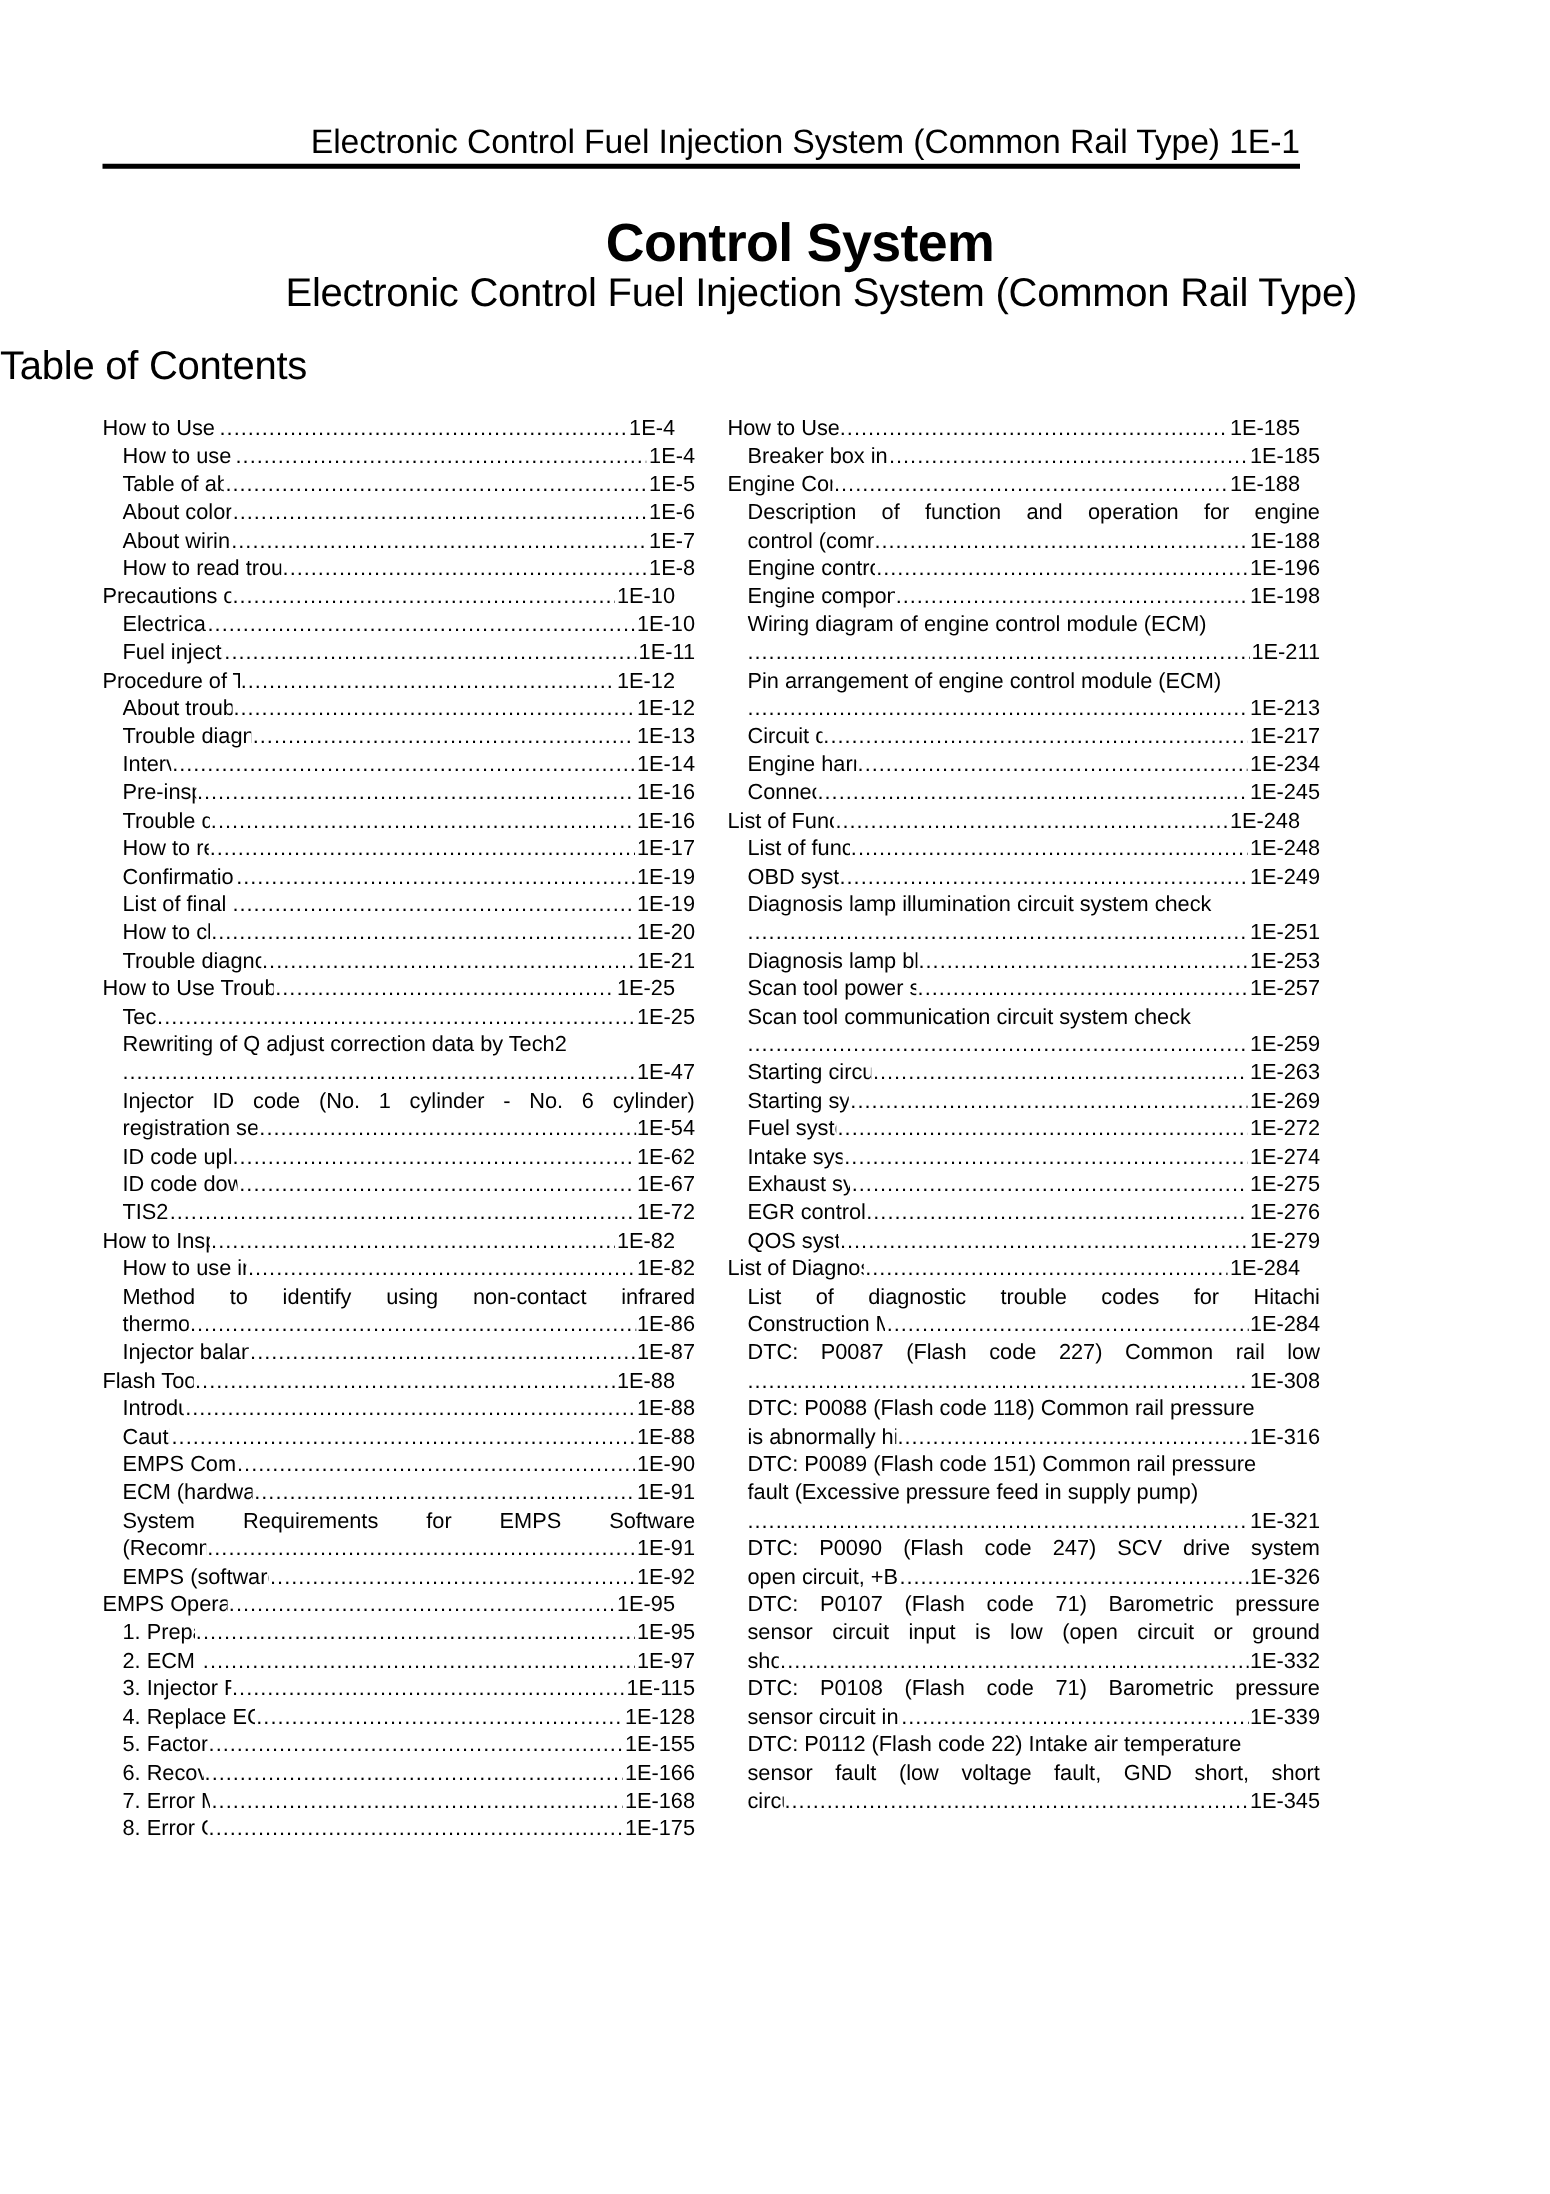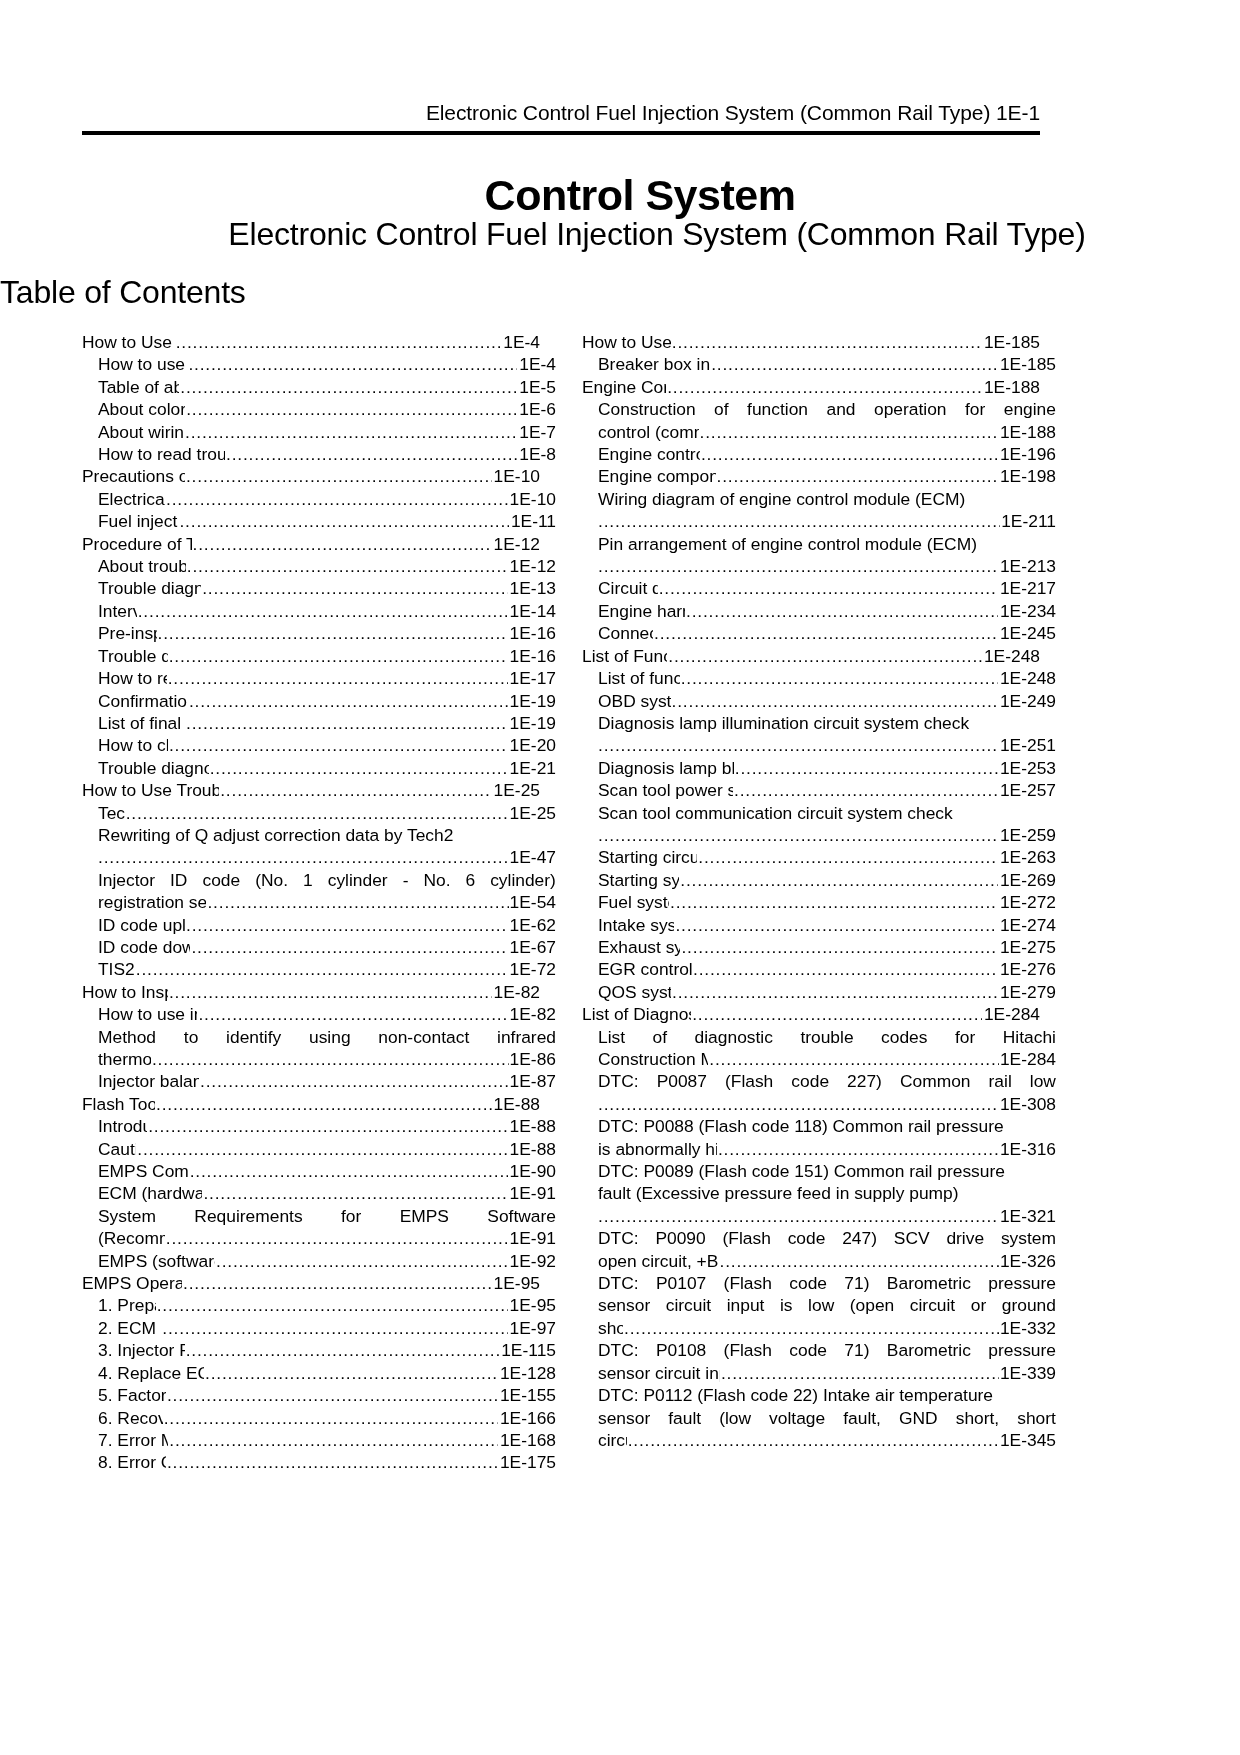--- a/index.html
+++ b/index.html
@@ -23,21 +23,21 @@
     height: 1755px;
   }
 
   
   .running-header {
     position: absolute;
     left: 82px;
     top: 100px;
     width: 958px;
     text-align: right;
-    font-size: 21px;
+    font-size: 27px;
     line-height: 26px;
     letter-spacing: -0.1px;
     white-space: nowrap;
   }
   .header-rule {
     position: absolute;
     left: 82px;
     top: 131px;
     width: 958px;
     height: 4px;
@@ -487,21 +487,21 @@
           <span class="toc-leader"></span>
           <span class="toc-page">1E-185</span>
         </div>
         <div class="toc-entry level-1">
           <span class="toc-label">Engine Control System</span>
           <span class="toc-leader"></span>
           <span class="toc-page">1E-188</span>
         </div>
         <div class="toc-wrap level-2">
           <div class="wrap-line justify">
-            <span>Construction</span>
+            <span>Description</span>
             <span>of</span>
             <span>function</span>
             <span>and</span>
             <span>operation</span>
             <span>for</span>
             <span>engine</span>
           </div>
           <div class="wrap-line">
             <span class="tail-label">control (common rail) system</span>
             <span class="tail-leader"></span>

